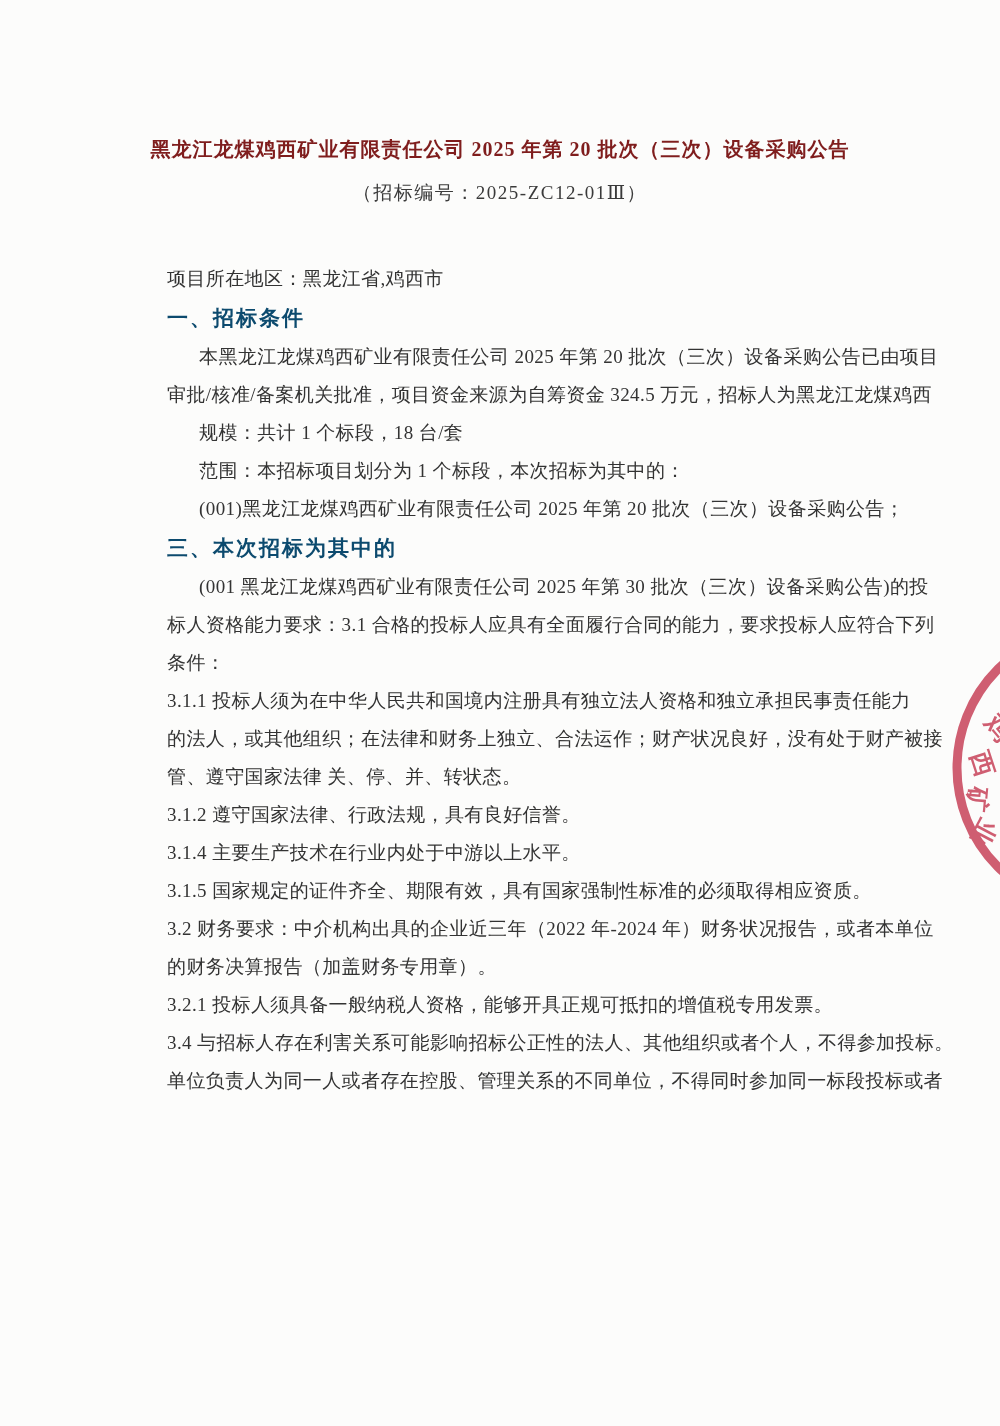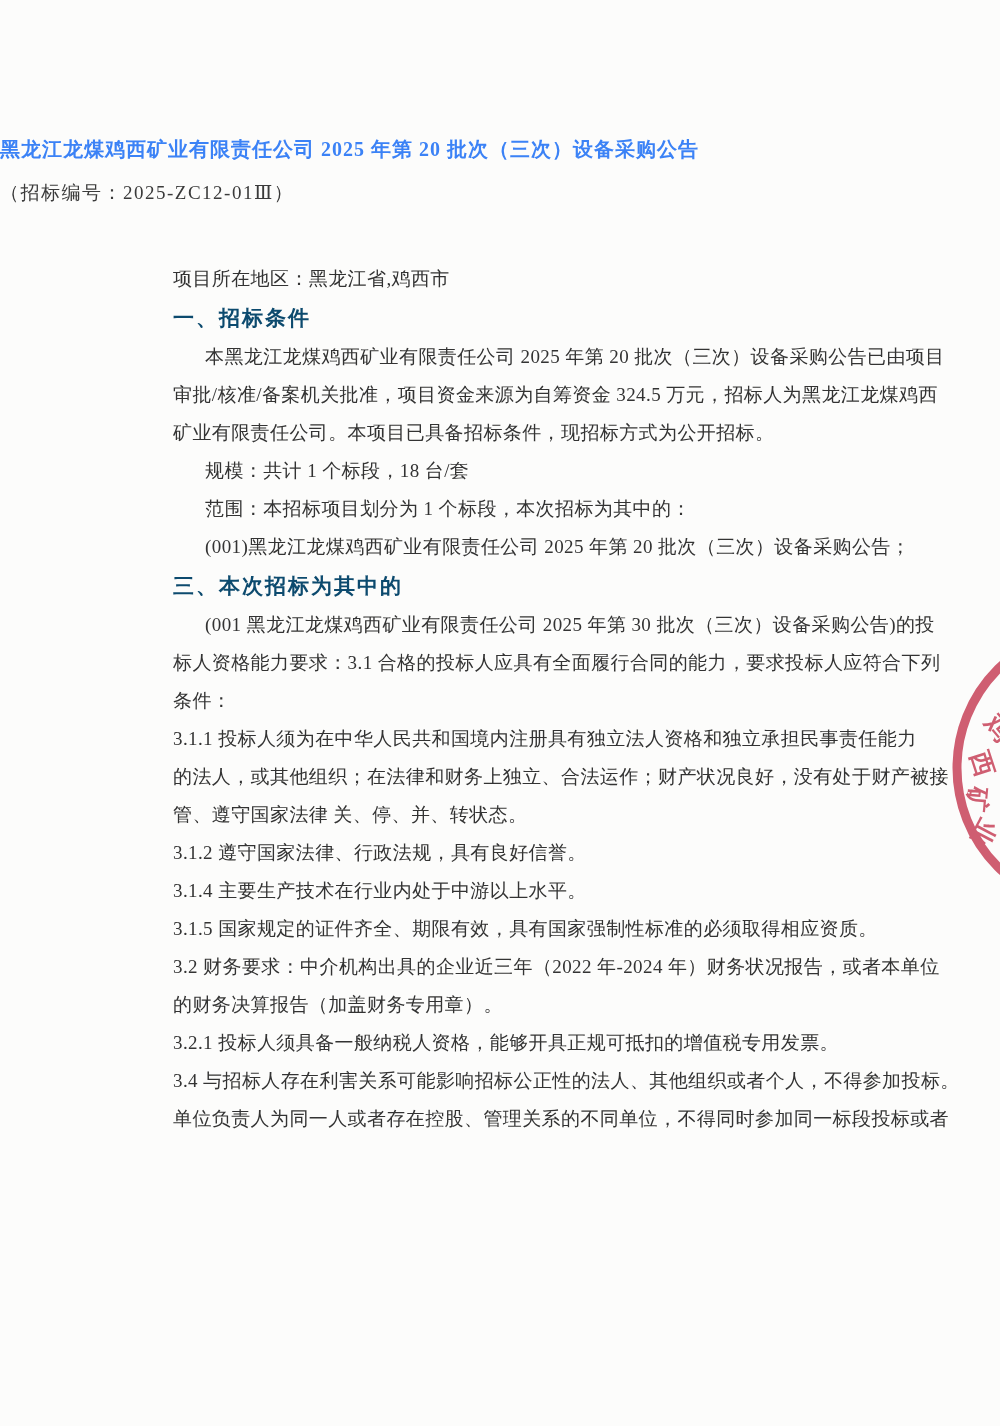--- a/index.html
+++ b/index.html
@@ -15,42 +15,43 @@
     background: #fcfcfb;
     overflow: hidden;
     font-family: "Liberation Serif", "DejaVu Serif", serif;
     color: #2e2e2e;
   }
   .doc-title {
     position: absolute;
     top: 136px;
     left: 0;
     width: 100%;
+    text-align: center;
     font-size: 20px;
     font-weight: 700;
     letter-spacing: 1px;
-    color: #3b82f6;
+    color: #7f1d1d;
     white-space: nowrap;
   }
   .bid-number {
     position: absolute;
     top: 180px;
     left: 0;
     width: 100%;
-    text-align: left;
+    text-align: center;
     font-size: 19px;
     font-weight: 400;
     letter-spacing: 1.5px;
     color: #3a3a3a;
     white-space: nowrap;
   }
   .content {
     position: absolute;
     top: 260px;
-    left: 173px;
+    left: 167px;
     width: 700px;
   }
   .line {
     font-size: 19px;
     line-height: 38px;
     height: 38px;
     letter-spacing: 0.4px;
     white-space: nowrap;
     color: #333;
   }
@@ -91,21 +92,20 @@
 
   <div class="doc-title">黑龙江龙煤鸡西矿业有限责任公司 2025 年第 20 批次（三次）设备采购公告</div>
   <div class="bid-number">（招标编号：2025-ZC12-01Ⅲ）</div>
 
   <div class="content">
     <div class="line">项目所在地区：黑龙江省,鸡西市</div>
 
     <div class="heading">一、招标条件</div>
     <div class="line indent">本黑龙江龙煤鸡西矿业有限责任公司 2025 年第 20 批次（三次）设备采购公告已由项目</div>
     <div class="line">审批/核准/备案机关批准，项目资金来源为自筹资金 324.5 万元，招标人为黑龙江龙煤鸡西</div>
-    <div class="line">矿业有限责任公司。本项目已具备招标条件，现招标方式为公开招标。</div>
 
     <div class="line indent">规模：共计 1 个标段，18 台/套</div>
     <div class="line indent">范围：本招标项目划分为 1 个标段，本次招标为其中的：</div>
     <div class="line indent">(001)黑龙江龙煤鸡西矿业有限责任公司 2025 年第 20 批次（三次）设备采购公告；</div>
 
     <div class="heading">三、本次招标为其中的</div>
     <div class="line indent">(001 黑龙江龙煤鸡西矿业有限责任公司 2025 年第 30 批次（三次）设备采购公告)的投</div>
     <div class="line">标人资格能力要求：3.1 合格的投标人应具有全面履行合同的能力，要求投标人应符合下列</div>
     <div class="line">条件：</div>
     <div class="line">3.1.1 投标人须为在中华人民共和国境内注册具有独立法人资格和独立承担民事责任能力</div>

